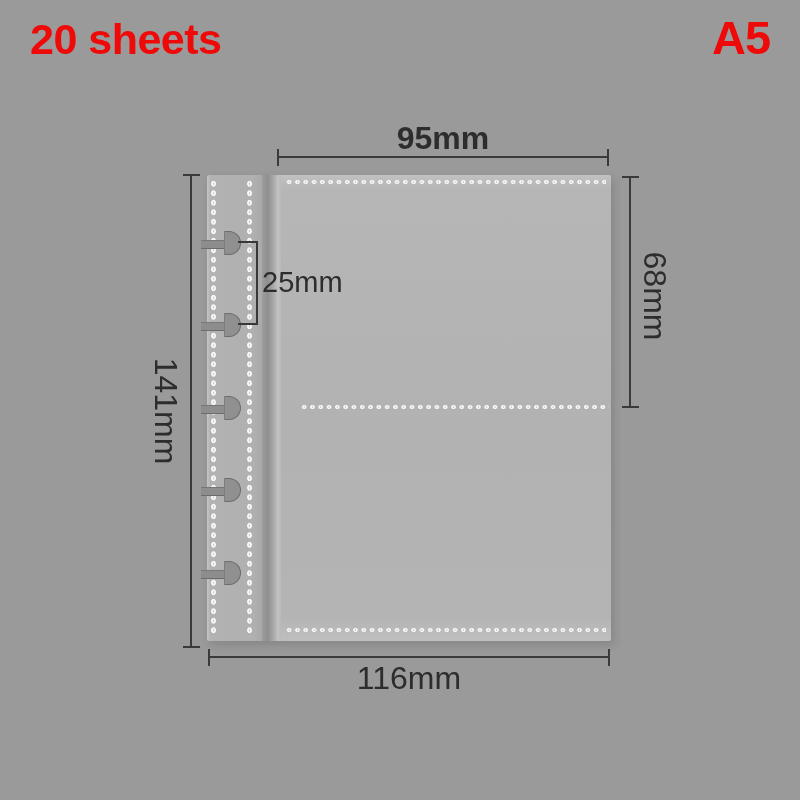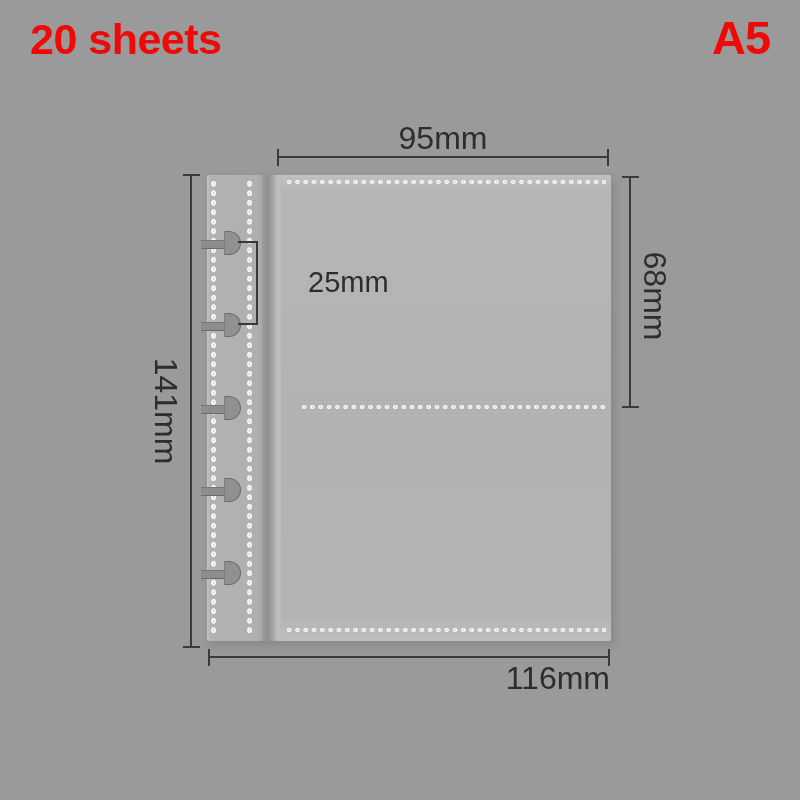--- a/index.html
+++ b/index.html
@@ -74,31 +74,31 @@
   .dline-v::before,.dline-v::after{
     content:"";position:absolute;height:2px;width:17px;background:#3a3a3a;left:-7px;}
   .dline-v::before{top:0;} .dline-v::after{bottom:0;}
 
   .dim-top-line{left:277px;top:156px;width:332px;}
   .dim-bottom-line{left:208px;top:656px;width:402px;}
   .dim-left-line{left:190px;top:174px;height:474px;}
   .dim-right-line{left:629px;top:176px;height:232px;}
 
   .dim-label{position:absolute;color:#2d2d2d;font-size:32px;line-height:1;white-space:nowrap;}
-  .dim-label-top{left:277px;top:122px;width:332px;text-align:center;}
-  .dim-label-bottom{left:208px;top:662px;width:402px;text-align:right;}
+  .dim-label-top{left:277px;top:122px;width:332px;text-align:center;font-weight:bold;}
+  .dim-label-bottom{left:208px;top:662px;width:402px;text-align:center;}
   .rot{transform:translate(-50%,-50%) rotate(90deg);transform-origin:center;}
   .dim-label-left{left:166px;top:411px;}
   .dim-label-right{left:655px;top:296px;}
 
   .bracket{
     position:absolute;left:238px;top:241px;width:20px;height:84px;
     border:2px solid #383838;border-left:none;box-sizing:border-box;
   }
-  .dim-label-bracket{left:262px;top:268px;font-size:29px;margin-left:46px;}
+  .dim-label-bracket{left:262px;top:268px;font-size:29px;}
 </style>
 </head>
 <body>
 
 <div class="stage">
 
   <div class="badge badge-left">20 sheets</div>
   <div class="badge badge-right">A5</div>
 
   <div class="sleeve">

